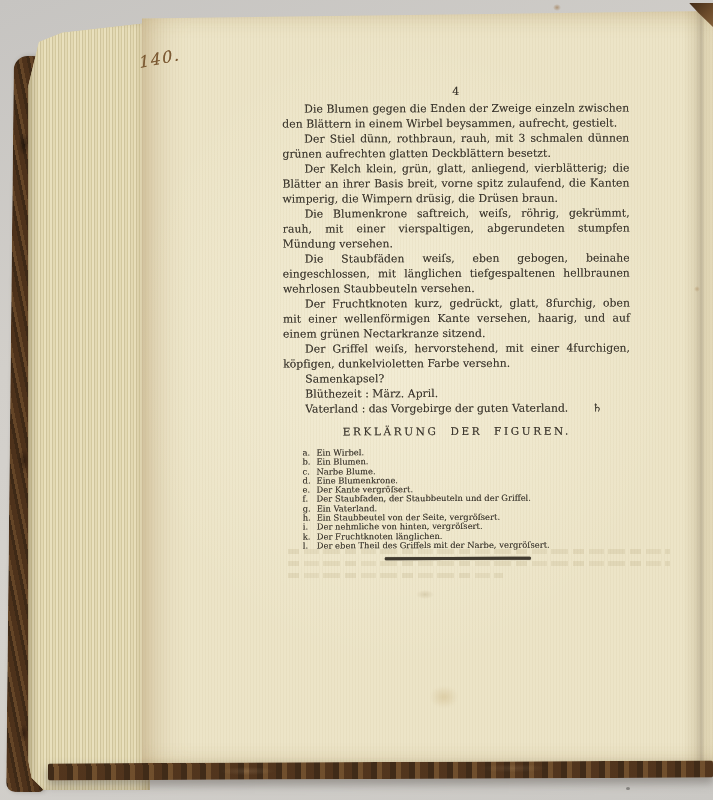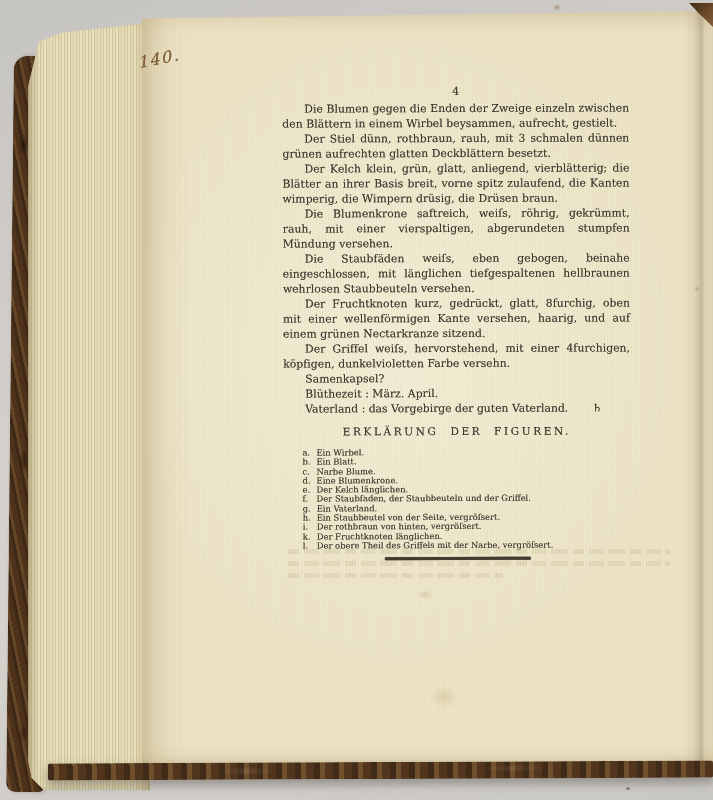--- a/index.html
+++ b/index.html
@@ -168,48 +168,48 @@
     </div>
 
     <div class="figures-section">
       <div class="figures-heading">ERKLÄRUNG DER FIGUREN.</div>
 
       <div class="figure-list">
         <div class="figure-item">
           <span class="figure-label">a.</span><span>Ein Wirbel.</span>
         </div>
         <div class="figure-item">
-          <span class="figure-label">b.</span><span>Ein Blatt.</span>
+          <span class="figure-label">b.</span><span>Ein Blumen.</span>
         </div>
         <div class="figure-item">
           <span class="figure-label">c.</span><span>Narbe Blume.</span>
         </div>
         <div class="figure-item">
           <span class="figure-label">d.</span><span>Eine Blumenkrone.</span>
         </div>
         <div class="figure-item">
-          <span class="figure-label">e.</span><span>Der Kelch länglichen.</span>
+          <span class="figure-label">e.</span><span>Der Kante vergröſsert.</span>
         </div>
         <div class="figure-item">
           <span class="figure-label">f.</span><span>Der Staubfaden, der Staubbeuteln und der Griffel.</span>
         </div>
         <div class="figure-item">
           <span class="figure-label">g.</span><span>Ein Vaterland.</span>
         </div>
         <div class="figure-item">
           <span class="figure-label">h.</span><span>Ein Staubbeutel von der Seite, vergröſsert.</span>
         </div>
         <div class="figure-item">
-          <span class="figure-label">i.</span><span>Der rothbraun von hinten, vergröſsert.</span>
+          <span class="figure-label">i.</span><span>Der nehmliche von hinten, vergröſsert.</span>
         </div>
         <div class="figure-item">
           <span class="figure-label">k.</span><span>Der Fruchtknoten länglichen.</span>
         </div>
         <div class="figure-item">
-          <span class="figure-label">l.</span><span>Der obere Theil des Griffels mit der Narbe, vergröſsert.</span>
+          <span class="figure-label">l.</span><span>Der eben Theil des Griffels mit der Narbe, vergröſsert.</span>
         </div>
       </div>
 
       <div class="end-rule"></div>
     </div>
   </div>
 
   <div class="show-through">
     <div class="ghost-line"></div>
     <div class="ghost-line"></div>

